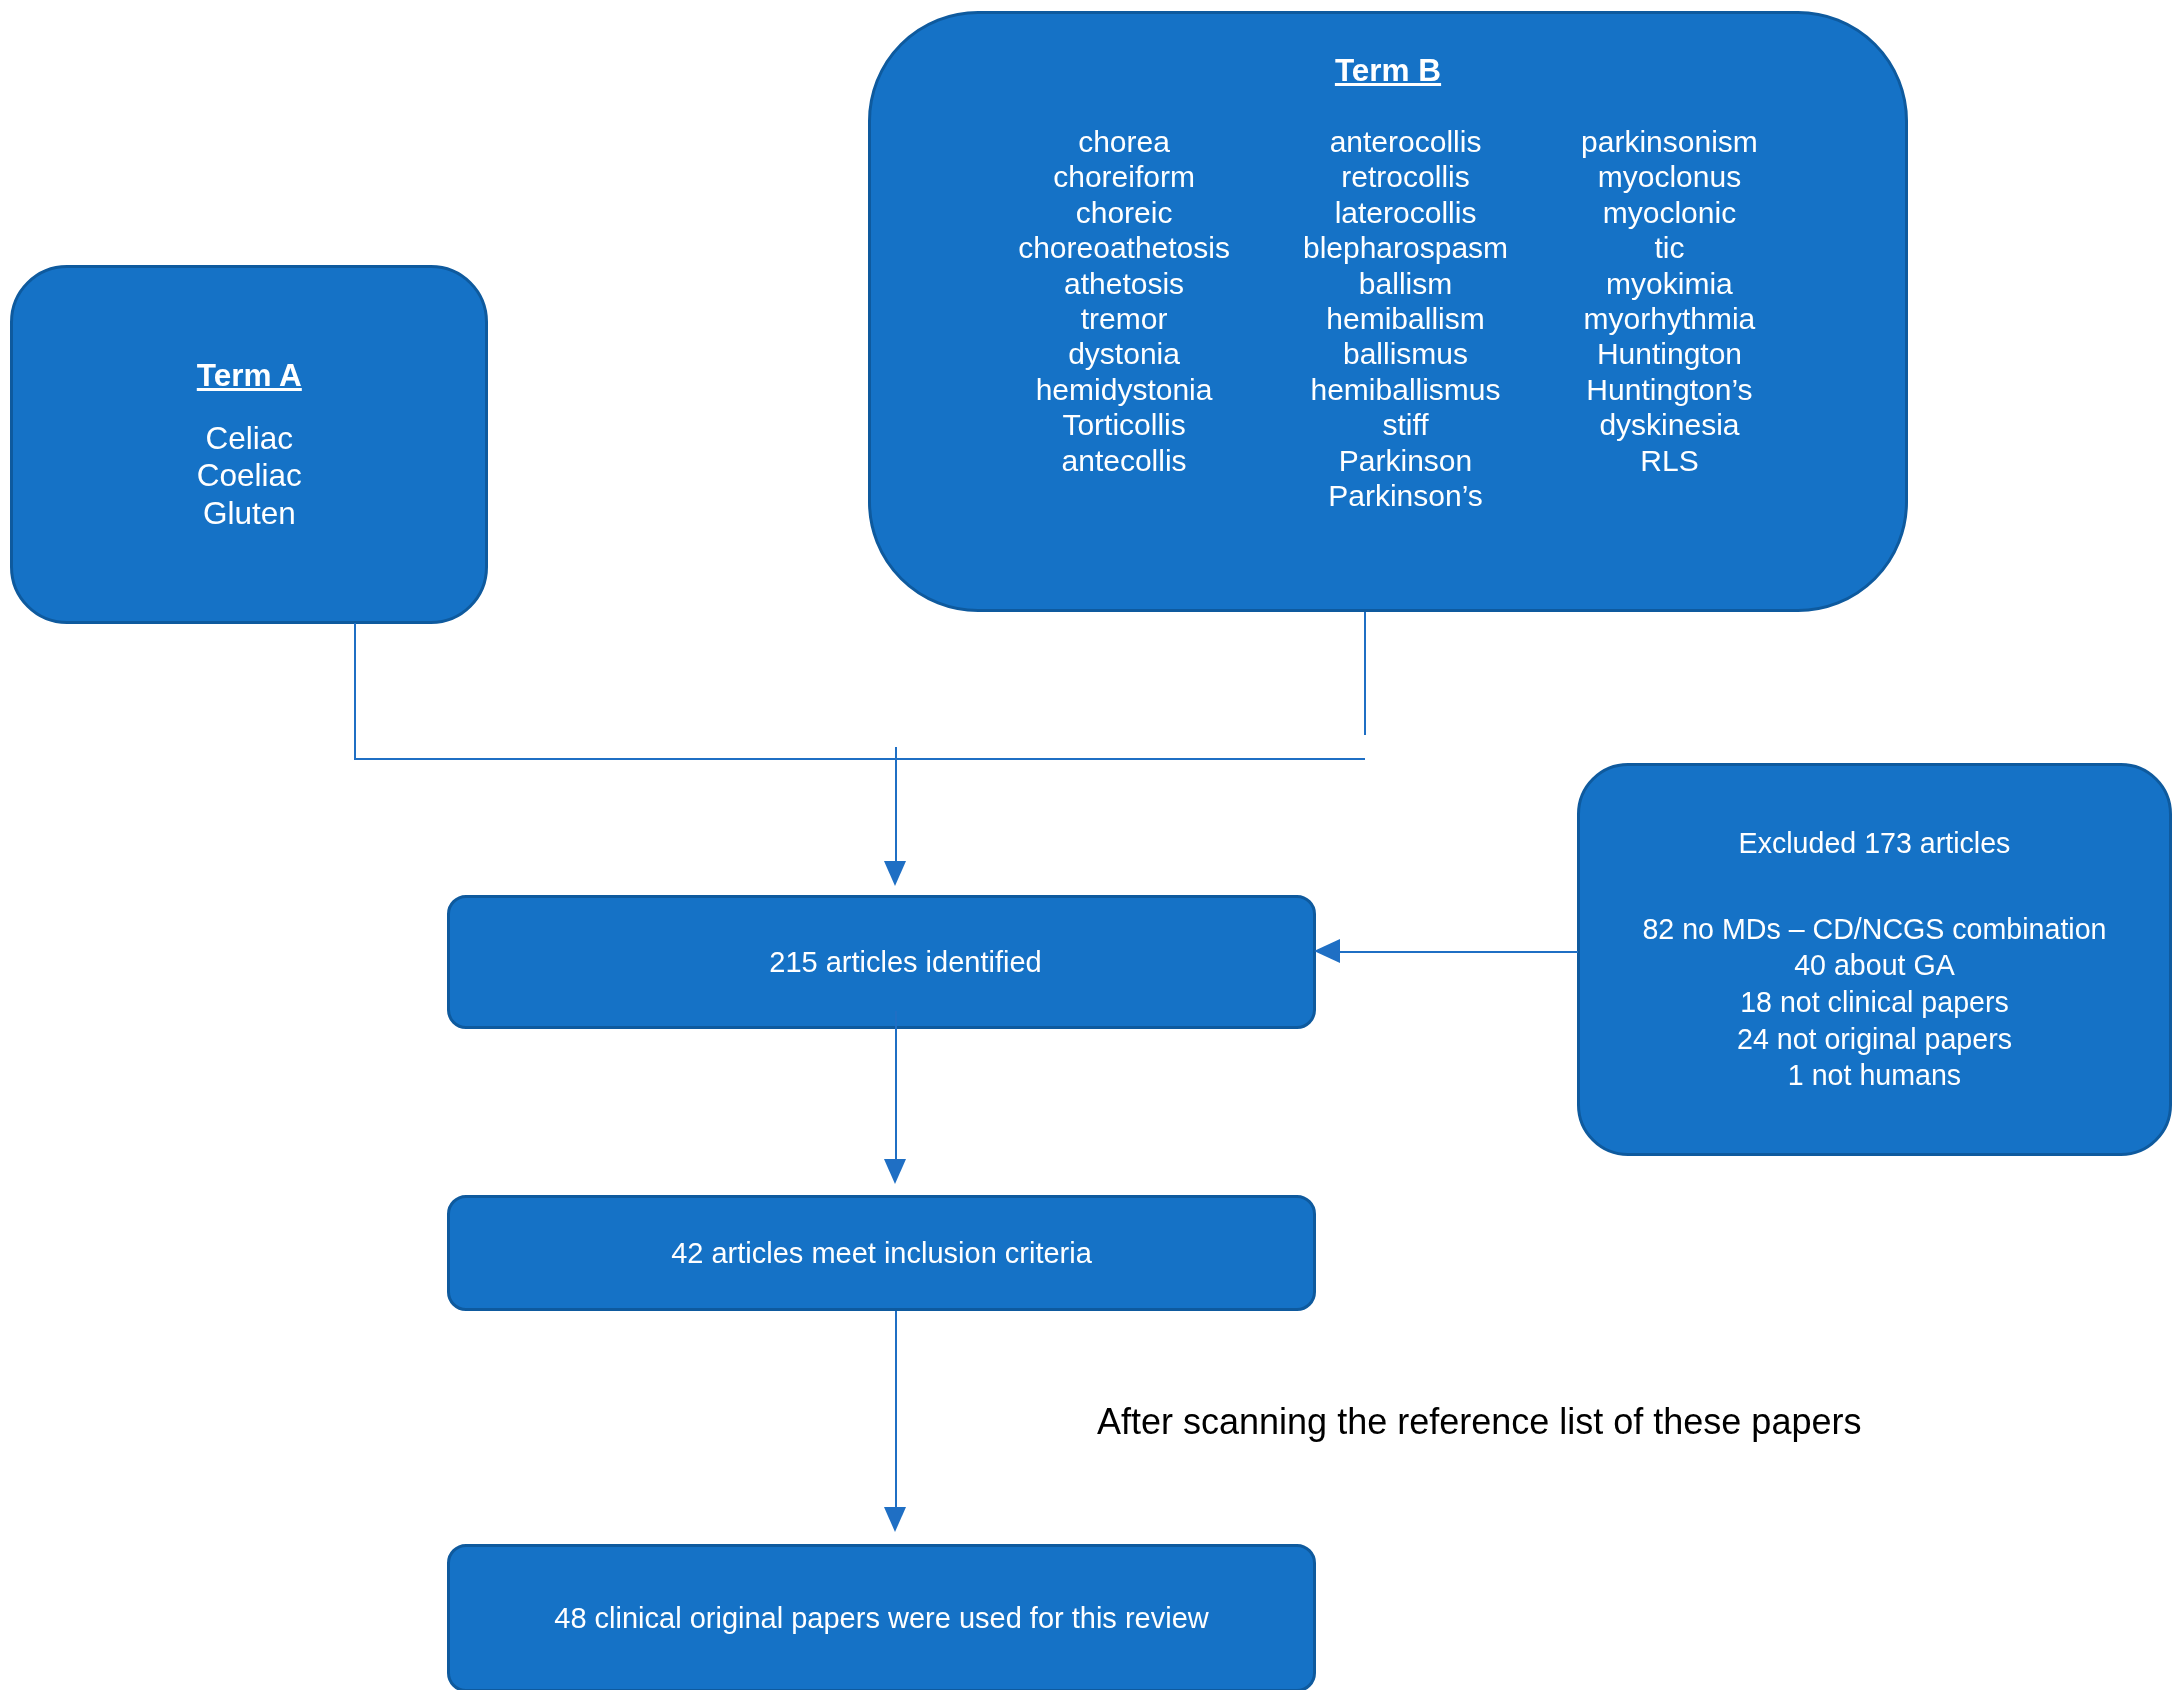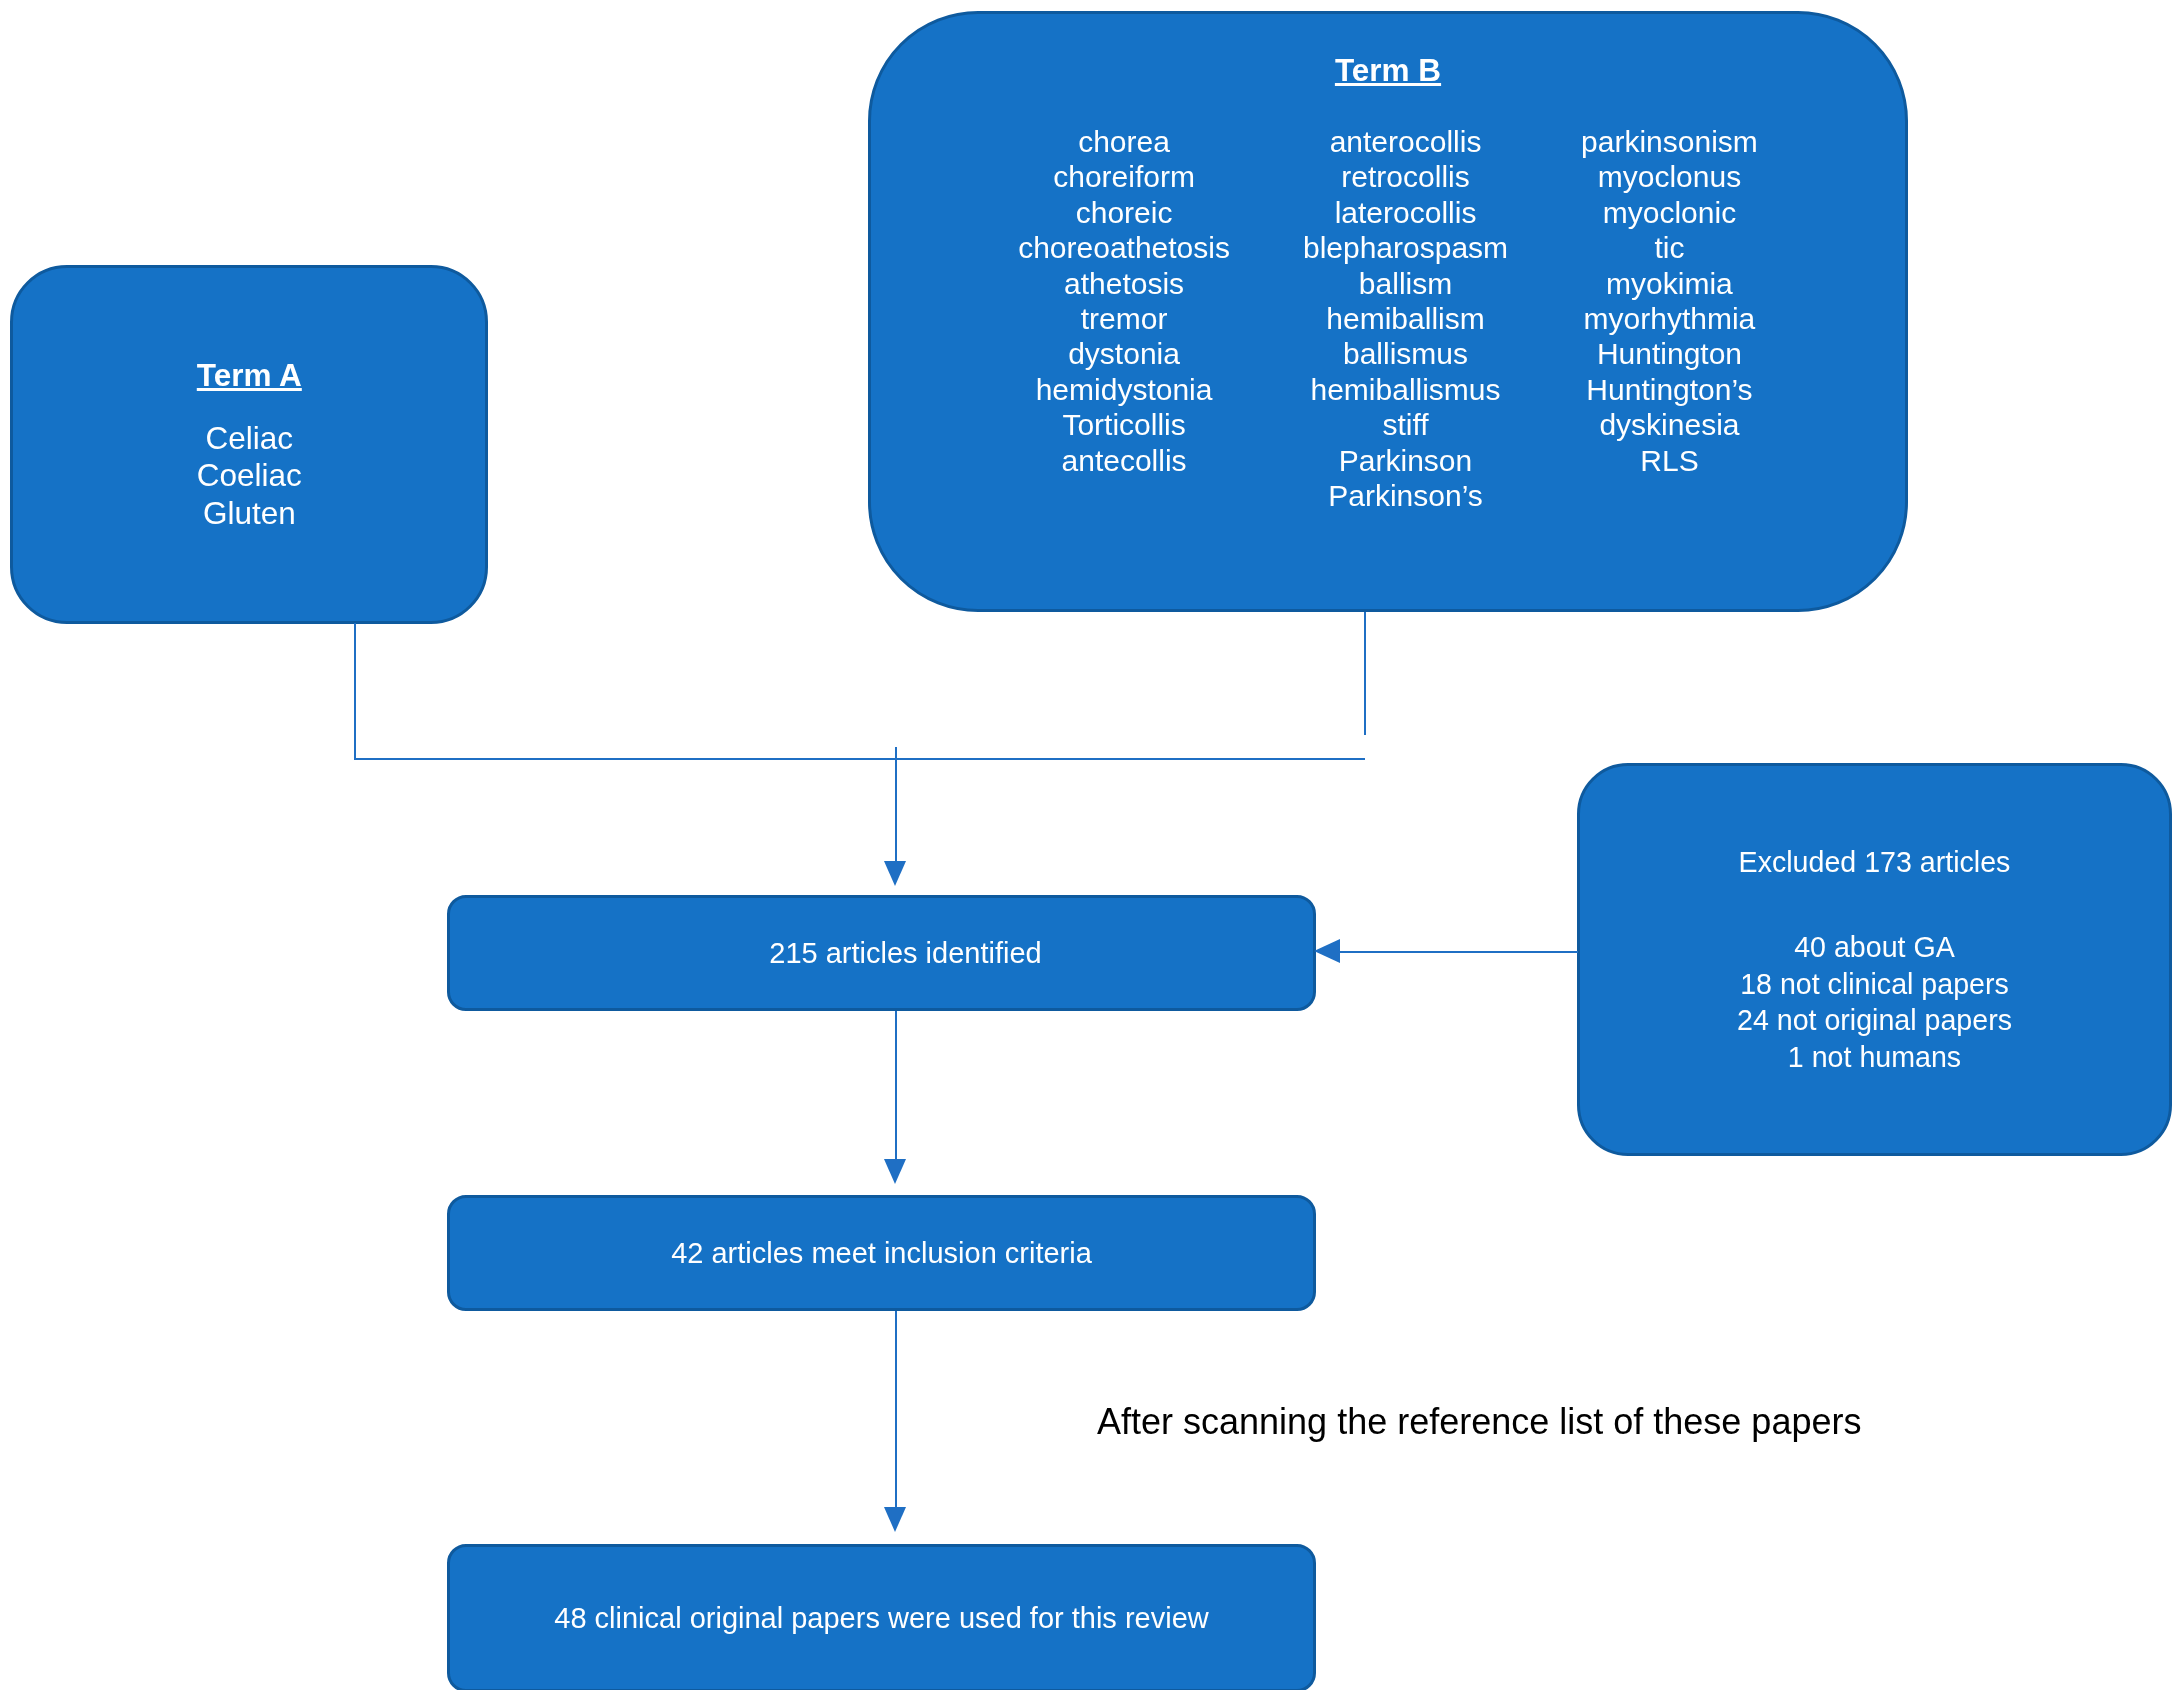--- a/index.html
+++ b/index.html
@@ -80,21 +80,21 @@
     min-width: 168px;
   }
 
   
   .flow-box {
     left: 447px;
     width: 869px;
     border-radius: 19px;
     font-size: 29px;
   }
-  #box-identified { top: 895px; height: 116px; padding-left: 48px; }
+  #box-identified { top: 895px; height: 134px; padding-left: 48px; }
   #box-inclusion  { top: 1195px; height: 116px; }
   #box-used       { top: 1544px; height: 148px; }
 
   
   #box-excluded {
     left: 1577px;
     top: 763px;
     width: 595px;
     height: 393px;
     border-radius: 51px;
@@ -220,20 +220,21 @@
   <div class="conn v-line" id="conn-mid-v"></div>
   <div class="arrow-down" id="arrow-mid"></div>
 
   <div class="box flow-box" id="box-identified">
     <div>215 articles identified</div>
   </div>
 
   <div class="box" id="box-excluded">
     <div class="excl-head">Excluded 173 articles</div>
     <div>
+      <div>82 no MDs – CD/NCGS combination</div>
       <div>40 about GA</div>
       <div>18 not clinical papers</div>
       <div>24 not original papers</div>
       <div>1 not humans</div>
     </div>
   </div>
 
   <div class="conn h-line" id="conn-excl-h"></div>
   <div class="arrow-left" id="arrow-excl"></div>
 

